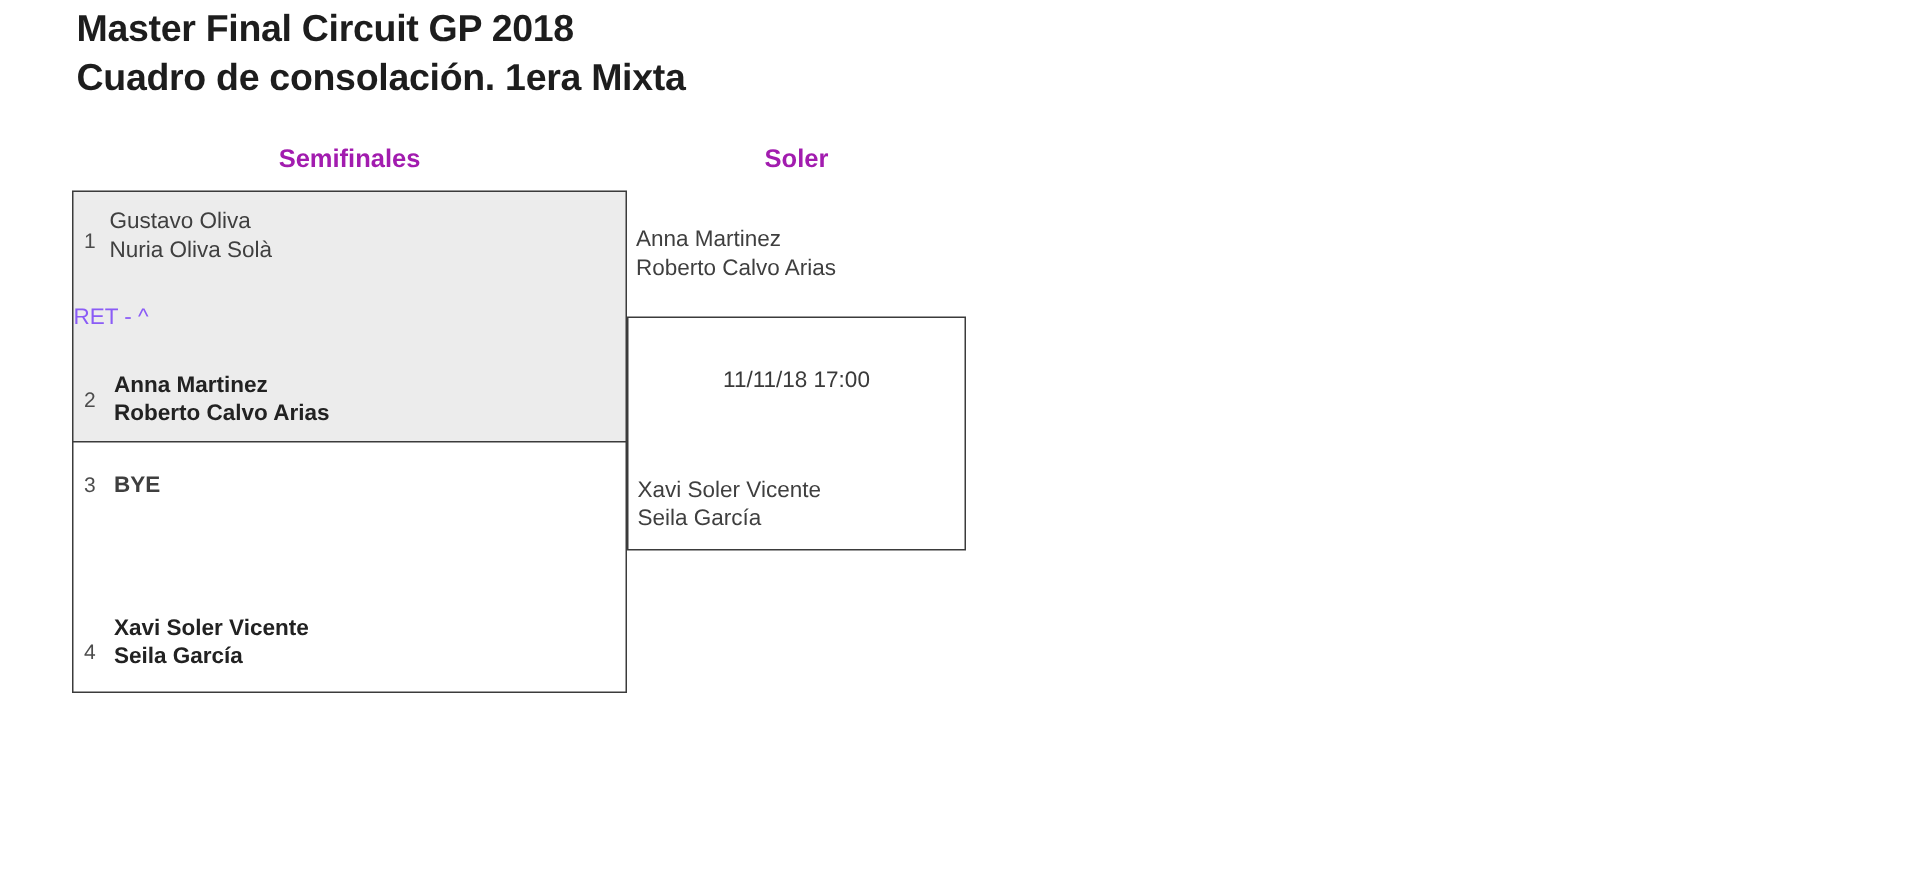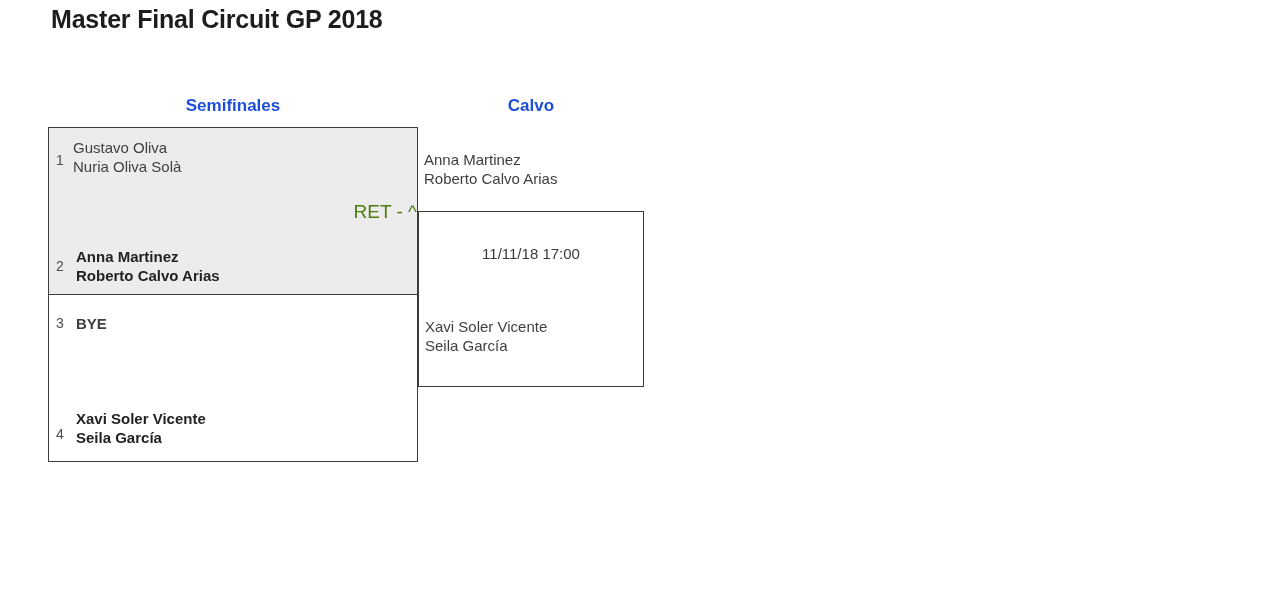--- a/index.html
+++ b/index.html
@@ -17,34 +17,34 @@
   .dot-b1{left:15px;top:14px;width:12px;height:12px;background:#2aa3db;}
   .dot-g1{left:37px;top:5px;width:24px;height:24px;background:#76b82a;}
   .dot-o1{left:24px;top:29px;width:21px;height:21px;background:#e87611;}
   .dot-b2{left:7px;top:42px;width:22px;height:22px;background:#2aa3db;}
   .dot-g2{left:40px;top:44px;width:16px;height:16px;background:#76b82a;}
   .wordmark{position:absolute;left:67px;top:6px;font-size:51px;line-height:51px;
             font-weight:700;color:#76b82a;letter-spacing:-1.5px;}
 
   
   .round-header{position:absolute;top:96px;font-size:17px;font-weight:700;
-                color:#1d4ed8;text-align:center;}
+                color:#a21caf;text-align:center;}
   .rh-semis{left:0;width:370px;}
   .rh-final{left:370px;width:226px;}
 
   .match-box{position:absolute;box-sizing:border-box;border:1px solid #3b3b3b;background:#fff;}
   .box-sf1{left:0;top:127px;width:370px;height:168px;background:#ececec;}
   .box-sf2{left:0;top:294px;width:370px;height:168px;}
-  .box-final{left:370px;top:211px;width:226px;height:176px;padding-left:48px;}
+  .box-final{left:370px;top:211px;width:226px;height:156px;padding-left:48px;}
 
   .team{position:absolute;font-size:15px;line-height:19px;color:#3f3f3f;white-space:nowrap;}
   .team.winner{font-weight:700;color:#222222;}
   .seed{position:absolute;font-size:14px;line-height:19px;color:#4c4c4c;}
-  .result{position:absolute;left:0;width:100%;text-align:right;
-          font-size:19px;line-height:19px;color:#4d7c0f;}
+  .result{position:absolute;left:0;width:100%;text-align:left;
+          font-size:15px;line-height:19px;color:#8b5cf6;}
   .schedule{position:absolute;left:0;width:100%;text-align:center;
             font-size:15px;line-height:19px;color:#3a3a3a;}
 
   
   .box-sf1 .team-top{left:24px;top:10px;}
   .box-sf1 .seed-top{left:7px;top:23px;}
   .box-sf1 .result{top:74px;}
   .box-sf1 .team-bottom{left:27px;top:119px;}
   .box-sf1 .seed-bottom{left:7px;top:129px;}
 
@@ -57,25 +57,26 @@
   .box-final .schedule{top:32px;}
   .box-final .team-bottom{left:6px;top:105px;}
 </style>
 </head>
 <body>
 
 <div class="page">
 
   <div class="title">
     <span class="line">Master Final Circuit GP 2018</span>
+    <span class="line">Cuadro de consolación. 1era Mixta</span>
   </div>
 
 
   <div class="round-header rh-semis">Semifinales</div>
-  <div class="round-header rh-final">Calvo</div>
+  <div class="round-header rh-final">Soler</div>
 
   <div class="match-box box-sf1">
     <div class="seed seed-top">1</div>
     <div class="team team-top">
       <div>Gustavo Oliva</div>
       <div>Nuria Oliva Solà</div>
     </div>
     <div class="result">RET - ^</div>
     <div class="seed seed-bottom">2</div>
     <div class="team team-bottom winner">

